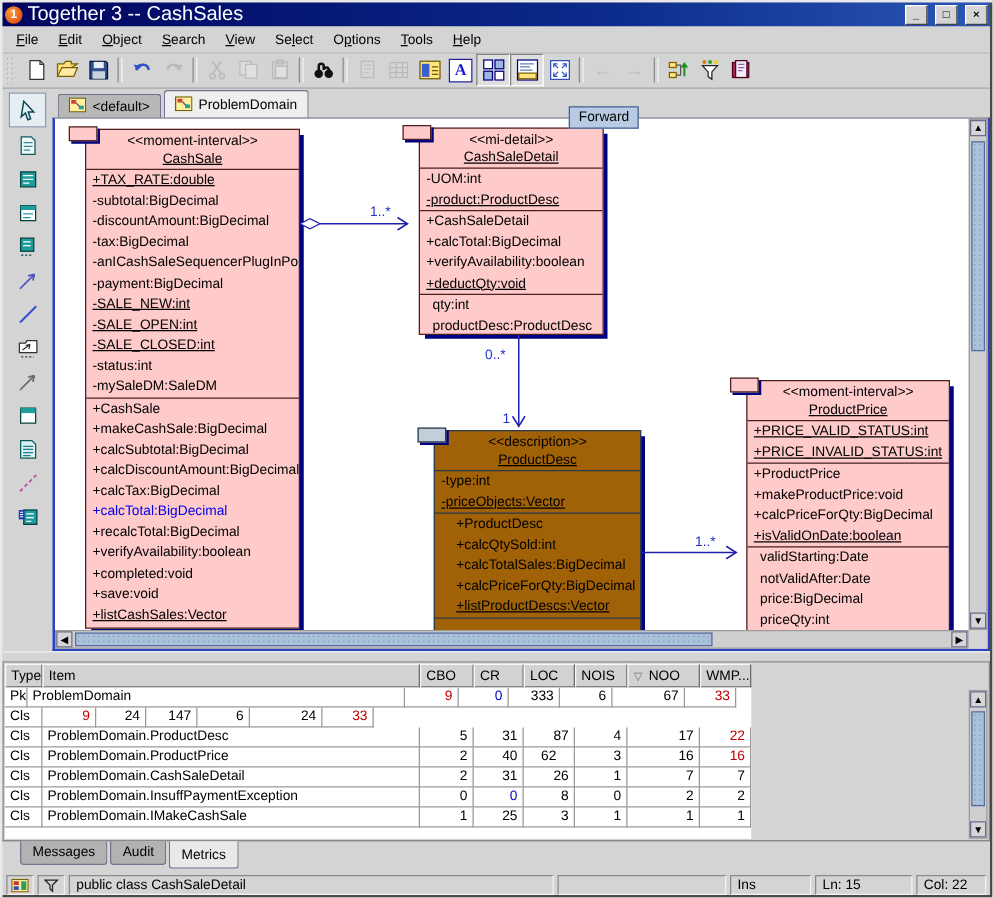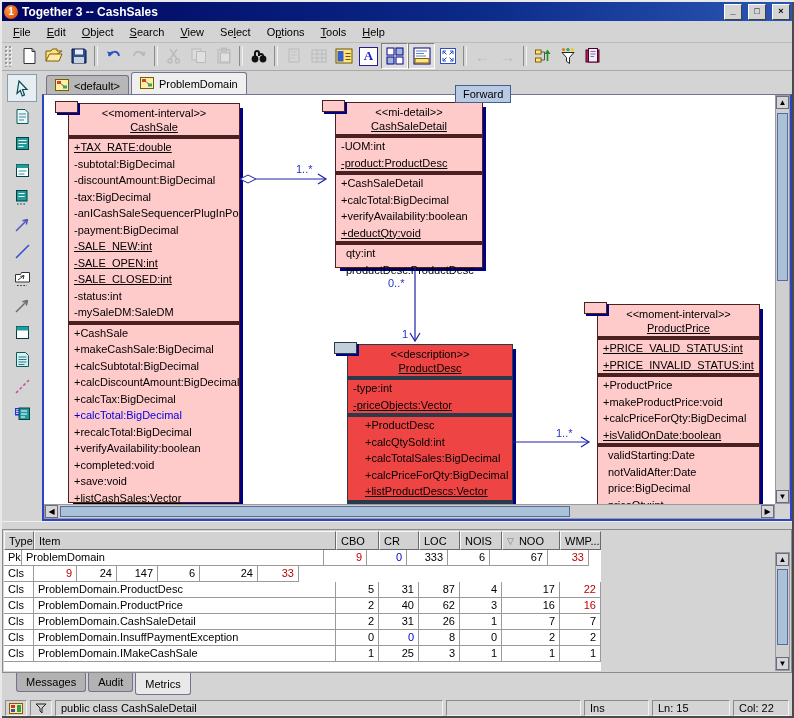--- a/index.html
+++ b/index.html
@@ -6,21 +6,21 @@
   body{width:794px;height:718px;overflow:hidden;background:#d4d4d4;
        font-family:"Liberation Sans",sans-serif;font-size:11px;color:#000;}
   #app{position:relative;width:794px;height:718px;background:#d4d4d4;
        box-shadow:inset 2px 2px 0 #e9e9e9, inset -2px -2px 0 #4a4a4a;}
   
   #titlebar{position:absolute;left:2px;top:2px;right:2px;height:19px;
     background:linear-gradient(90deg,#00045e 0%,#0b2a8a 60%,#2a56b4 100%);
     display:flex;align-items:center;padding:0 2px;gap:4px;}
   #app-icon{width:14px;height:14px;border-radius:50%;background:radial-gradient(circle at 35% 35%,#ff9a40,#d43c00);
     color:#fff;font-weight:bold;font-size:10px;display:flex;align-items:center;justify-content:center;flex:0 0 auto;}
-  #title-text{color:#fff;font-weight:bold;font-size:12px;flex:1;white-space:nowrap;overflow:hidden;}
+  #title-text{color:#fff;font-weight:normal;font-size:16px;flex:1;white-space:nowrap;overflow:hidden;}
   .win-btn{width:16px;height:14px;background:#d4d4d4;border:1px solid;border-color:#fff #404040 #404040 #fff;
     display:flex;align-items:center;justify-content:center;font-size:9px;font-weight:bold;margin-left:2px;line-height:1;}
   
   #menubar{position:absolute;left:2px;top:21px;right:2px;height:21px;display:flex;align-items:center;
     padding-left:4px;gap:2px;border-bottom:1px solid #bdbdbd;}
   .menu-item{padding:2px 7px;cursor:default;}
   
   #toolbar{position:absolute;left:2px;top:42px;right:2px;height:28px;display:flex;align-items:center;
     padding-left:2px;border-bottom:1px solid #a8a8a8;}
   #tb-grip{width:9px;height:22px;margin-right:3px;
@@ -54,21 +54,21 @@
   .sb-thumb{position:absolute;background-color:#a9c2da;border:1px solid #5a6a9a;box-sizing:border-box;
     background-image:radial-gradient(#5c7eae 22%,transparent 24%);background-size:4px 4px;}
   #sb-corner{position:absolute;right:0;bottom:0;width:15px;height:15px;background:#d4d4d4;}
   
   .uml-class{position:absolute;border:1px solid #4a2020;box-shadow:4px 4px 0 -1px #000080;box-sizing:border-box;}
   .class-marker{position:absolute;left:-14px;top:-3px;width:21px;height:10px;border:1px solid #4a2020;
     box-shadow:2px 2px 0 #000080;}
   .class-header{padding-top:2px;}
   .stereotype{height:14px;line-height:14px;text-align:center;white-space:nowrap;overflow:hidden;}
   .class-name{height:15px;line-height:15px;text-align:center;text-decoration:underline;white-space:nowrap;}
-  .class-sec{border-top:4px solid #4d7c0f;}
+  .class-sec{border-top:1px solid #4d7c0f;}
   .mrow{height:16.5px;line-height:16.5px;padding:0 3px 0 5px;white-space:nowrap;overflow:hidden;}
   .mrow.u{text-decoration:underline;}
   .mrow.pad{padding-left:10px;}
   
   #tooltip{position:absolute;left:455px;top:85px;background:#b9cbe4;border:1px solid #44608a;
     padding:2px 7px;z-index:60;}
   
   #splitter{position:absolute;left:2px;top:521px;right:2px;height:8px;background:#d4d4d4;
     border-top:1px solid #f0f0f0;}
   
@@ -418,21 +418,21 @@
               <div class="mrow">+CashSaleDetail</div>
               <div class="mrow">+calcTotal:BigDecimal</div>
               <div class="mrow">+verifyAvailability:boolean</div>
               <div class="mrow u">+deductQty:void</div>
             </div>
             <div class="class-sec" style="border-top-color: rgb(74, 32, 32);">
               <div class="mrow pad">qty:int</div>
               <div class="mrow pad">productDesc:ProductDesc</div>
             </div>
           </div>
-          <div class="uml-class" style="left: 303px; top: 249px; width: 166px; height: 200px; background: #ef4444; border-color: rgb(42, 58, 74);">
+          <div class="uml-class" style="left: 303px; top: 249px; width: 166px; height: 200px; background: #a16207; border-color: rgb(42, 58, 74);">
             <div class="class-marker" style="background: rgb(194, 207, 218); border-color: rgb(42, 58, 74);"></div>
             <div class="class-header">
               <div class="stereotype">&lt;&lt;description&gt;&gt;</div>
               <div class="class-name">ProductDesc</div>
             </div>
             <div class="class-sec" style="border-top-color: rgb(42, 58, 74);">
               <div class="mrow">-type:int</div>
               <div class="mrow u">-priceObjects:Vector</div>
             </div>
             <div class="class-sec" style="border-top-color: rgb(42, 58, 74); padding-left: 12px;">
@@ -563,21 +563,21 @@
           <span class="mc num" style="width: 41px;">87</span>
           <span class="mc num" style="width: 42px;">4</span>
           <span class="mc num" style="width: 58px;">17</span>
           <span class="mc num" style="width: 41px; color: rgb(192, 0, 0);">22</span>
         </div>
         <div class="m-brow">
           <span class="mc" style="width: 30px;">Cls</span>
           <span class="mc" style="width: 302px;">ProblemDomain.ProductPrice</span>
           <span class="mc num" style="width: 43px;">2</span>
           <span class="mc num" style="width: 40px;">40</span>
-          <span class="mc num" style="width: 41px;">62</span>
+          <span class="mc num" style="width: 41px; text-align: center;">62</span>
           <span class="mc num" style="width: 42px;">3</span>
           <span class="mc num" style="width: 58px;">16</span>
           <span class="mc num" style="width: 41px; color: rgb(192, 0, 0);">16</span>
         </div>
         <div class="m-brow">
           <span class="mc" style="width: 30px;">Cls</span>
           <span class="mc" style="width: 302px;">ProblemDomain.CashSaleDetail</span>
           <span class="mc num" style="width: 43px;">2</span>
           <span class="mc num" style="width: 40px;">31</span>
           <span class="mc num" style="width: 41px;">26</span>

